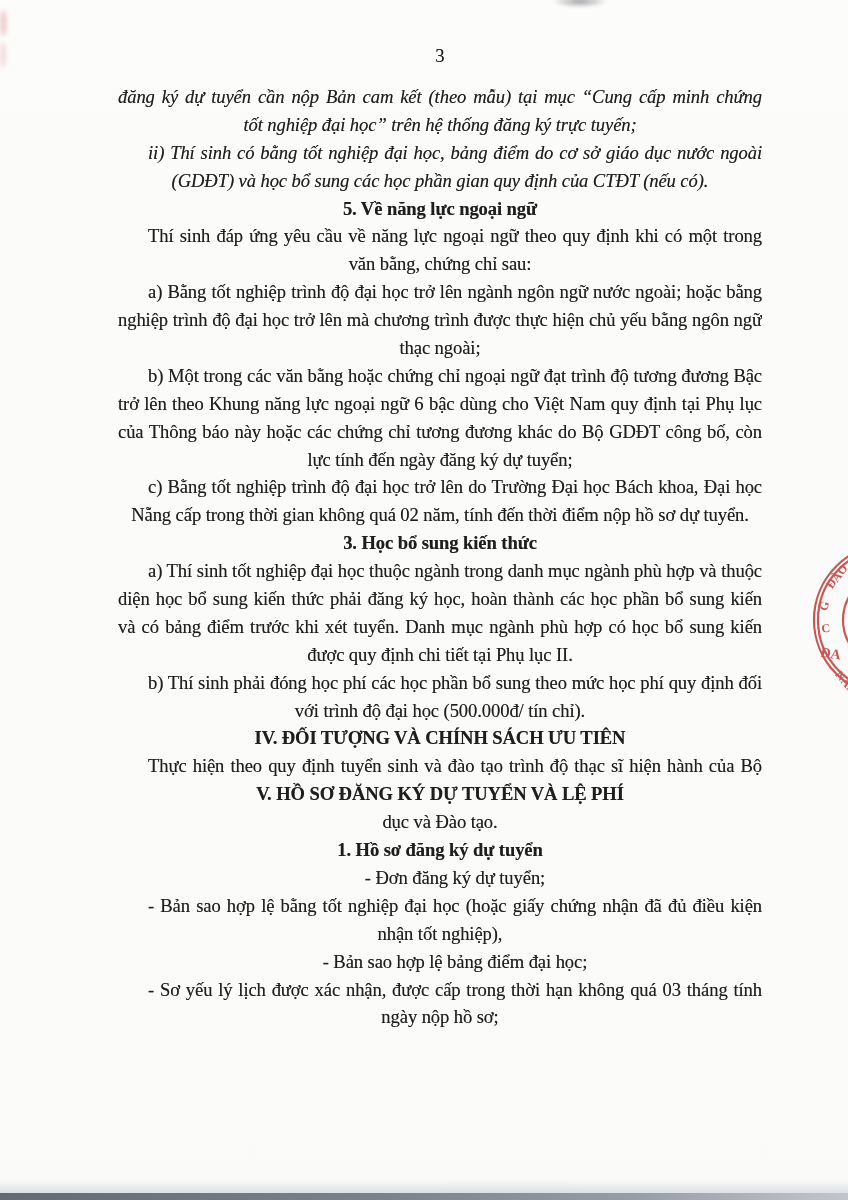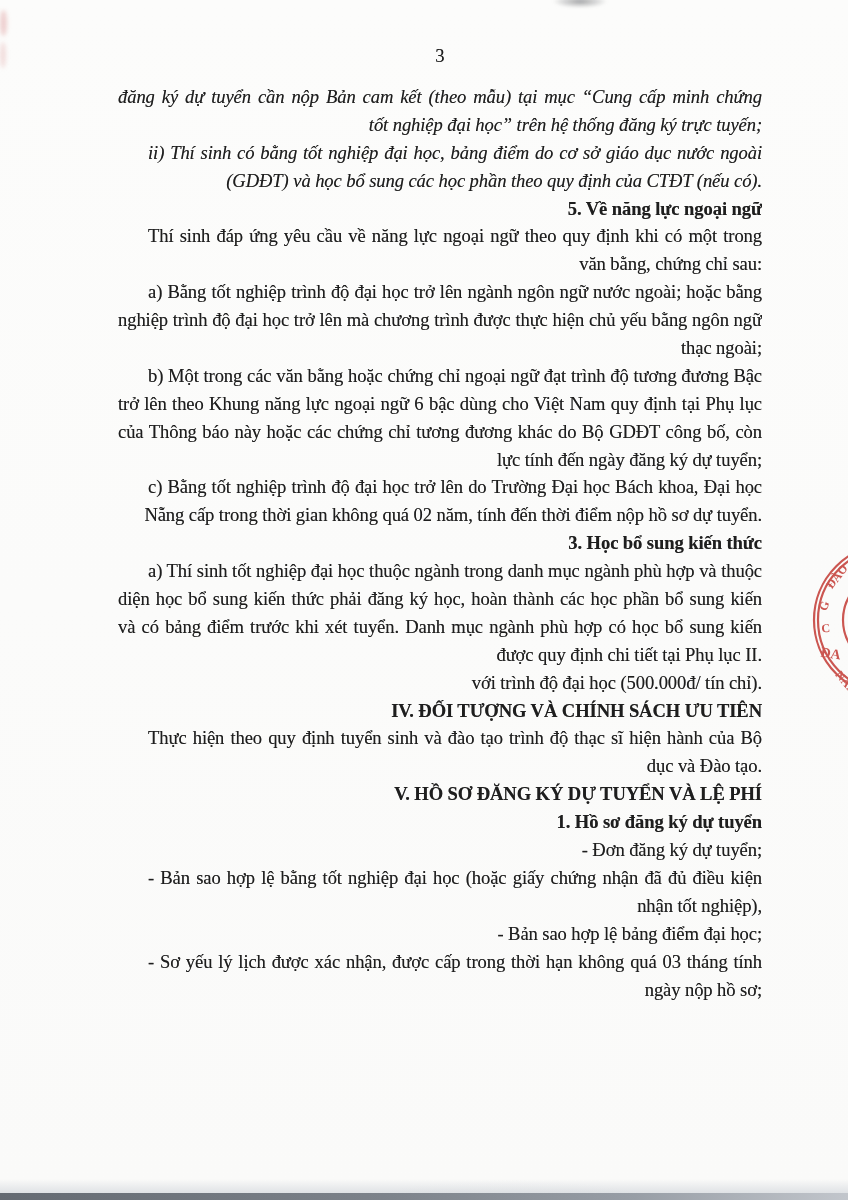--- a/index.html
+++ b/index.html
@@ -31,21 +31,21 @@
     height: 27.9px; line-height: 27.9px;
     font-size: 18.6px;
     overflow: hidden;
     letter-spacing: -0.1px;
     text-shadow: 0 0 0.4px rgba(30,30,30,0.55);
   }
   .italic { font-style: italic; }
   .bold { font-weight: 700; }
   .seg-bold { font-weight: 400; }
   .j { text-align: justify; text-align-last: justify; }
-  .l { text-align: right; }
+  .l { text-align: center; }
   .ind { text-indent: 30px; }
 
   .stamp {
     position: absolute; top: 535px; right: 0; width: 45px; height: 170px;
     opacity: 0.88;
   }
   .smudge-top {
     position: absolute; top: -5px; left: 552px; width: 56px; height: 13px;
     background: radial-gradient(ellipse at center, rgba(90,92,96,0.55), rgba(90,92,96,0) 70%);
     filter: blur(1.5px);
@@ -75,43 +75,44 @@
   <div class="smudge-top"></div>
   <div class="smear-left-1"></div>
   <div class="smear-left-2"></div>
 
   <div class="page-number">3</div>
 
   <div class="doc">
       <div class="line italic j"><span>đăng ký dự tuyển cần nộp </span><span class="seg-bold">Bản cam kết</span><span> (theo mẫu) tại mục “Cung cấp minh chứng Bằng</span></div>
       <div class="line italic l"><span>tốt nghiệp đại học” trên hệ thống đăng ký trực tuyến;</span></div>
       <div class="line italic j ind"><span>ii) Thí sinh có bằng tốt nghiệp đại học, bảng điểm do cơ sở giáo dục nước ngoài cấp</span></div>
-      <div class="line italic l"><span>(GDĐT) và học bổ sung các học phần theo quy định của CTĐT (nếu có).</span></div>
+      <div class="line italic l"><span>(GDĐT) và học bổ sung các học phần gian quy định của CTĐT (nếu có).</span></div>
       <div class="line bold l"><span>5. Về năng lực ngoại ngữ</span></div>
       <div class="line j ind"><span>Thí sinh đáp ứng yêu cầu về năng lực ngoại ngữ theo quy định khi có một trong các</span></div>
       <div class="line l"><span>văn bằng, chứng chỉ sau:</span></div>
       <div class="line j ind"><span>a) Bằng tốt nghiệp trình độ đại học trở lên ngành ngôn ngữ nước ngoài; hoặc bằng tốt</span></div>
       <div class="line j"><span>nghiệp trình độ đại học trở lên mà chương trình được thực hiện chủ yếu bằng ngôn ngữ</span></div>
       <div class="line l"><span>thạc ngoài;</span></div>
       <div class="line j ind"><span>b) Một trong các văn bằng hoặc chứng chỉ ngoại ngữ đạt trình độ tương đương Bậc 3</span></div>
       <div class="line j"><span>trở lên theo Khung năng lực ngoại ngữ 6 bậc dùng cho Việt Nam quy định tại </span><span class="seg-bold">Phụ lục IV</span></div>
       <div class="line j"><span>của Thông báo này hoặc các chứng chỉ tương đương khác do Bộ GDĐT công bố, còn hiệu</span></div>
       <div class="line l"><span>lực tính đến ngày đăng ký dự tuyển;</span></div>
       <div class="line j ind"><span>c) Bằng tốt nghiệp trình độ đại học trở lên do Trường Đại học Bách khoa, Đại học Đà</span></div>
       <div class="line l"><span>Nẵng cấp trong thời gian không quá 02 năm, tính đến thời điểm nộp hồ sơ dự tuyển.</span></div>
       <div class="line bold l"><span>3. Học bổ sung kiến thức</span></div>
       <div class="line j ind"><span>a) Thí sinh tốt nghiệp đại học thuộc ngành trong danh mục ngành phù hợp và thuộc</span></div>
       <div class="line j"><span>diện học bổ sung kiến thức phải đăng ký học, hoàn thành các học phần bổ sung kiến thức</span></div>
       <div class="line j"><span>và có bảng điểm trước khi xét tuyển. Danh mục ngành phù hợp có học bổ sung kiến thức</span></div>
       <div class="line l"><span>được quy định chi tiết tại </span><span class="seg-bold">Phụ lục II</span><span>.</span></div>
+      <div class="line j ind"><span>b) Thí sinh phải đóng học phí các học phần bổ sung theo mức học phí quy định đối</span></div>
       <div class="line l"><span>với trình độ đại học (500.000đ/ tín chỉ).</span></div>
       <div class="line bold l"><span>IV. ĐỐI TƯỢNG VÀ CHÍNH SÁCH ƯU TIÊN</span></div>
       <div class="line j ind"><span>Thực hiện theo quy định tuyển sinh và đào tạo trình độ thạc sĩ hiện hành của Bộ Giáo</span></div>
+      <div class="line bold l"><span>V. HỒ SƠ ĐĂNG KÝ DỰ TUYỂN VÀ LỆ PHÍ</span></div>
       <div class="line l"><span>dục và Đào tạo.</span></div>
-      <div class="line bold l"><span>V. HỒ SƠ ĐĂNG KÝ DỰ TUYỂN VÀ LỆ PHÍ</span></div>
       <div class="line bold l"><span>1. Hồ sơ đăng ký dự tuyển</span></div>
       <div class="line l ind"><span>- Đơn đăng ký dự tuyển;</span></div>
       <div class="line j ind"><span>- Bản sao hợp lệ bằng tốt nghiệp đại học (hoặc giấy chứng nhận đã đủ điều kiện công</span></div>
       <div class="line l"><span>nhận tốt nghiệp),</span></div>
       <div class="line l ind"><span>- Bản sao hợp lệ bảng điểm đại học;</span></div>
       <div class="line j ind"><span>- Sơ yếu lý lịch được xác nhận, được cấp trong thời hạn không quá 03 tháng tính đến</span></div>
       <div class="line l"><span>ngày nộp hồ sơ;</span></div>
     </div>
 
   <svg class="stamp" viewBox="0 0 45 170" xmlns="http://www.w3.org/2000/svg">

